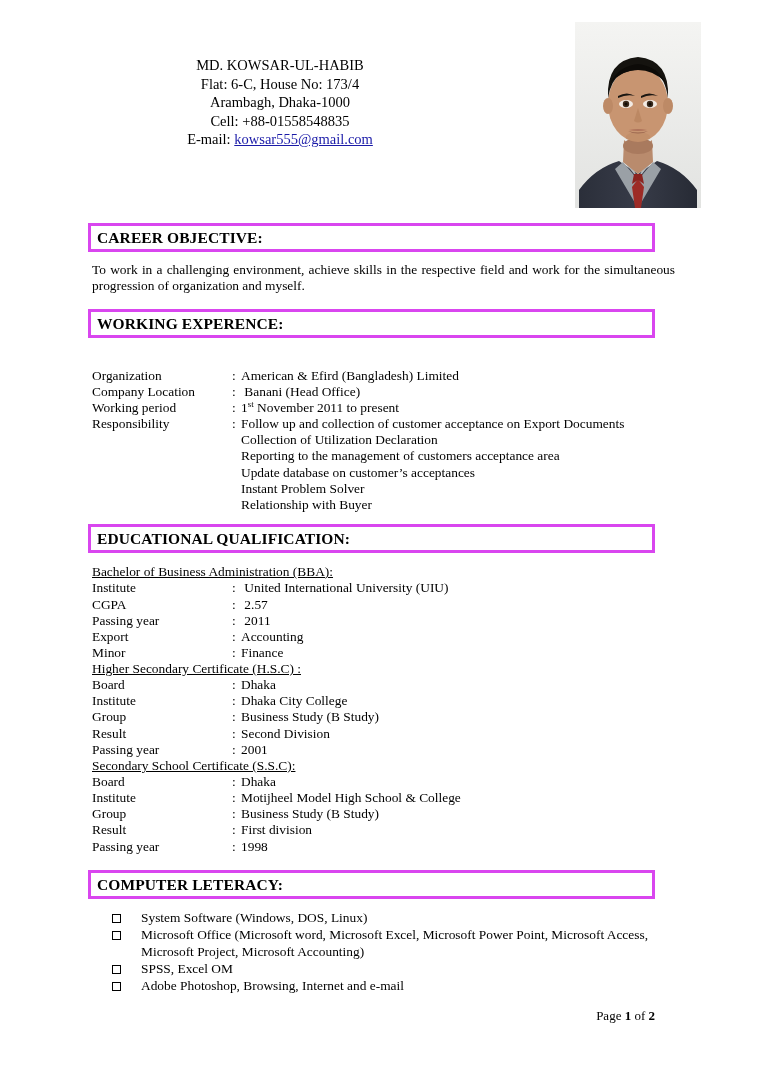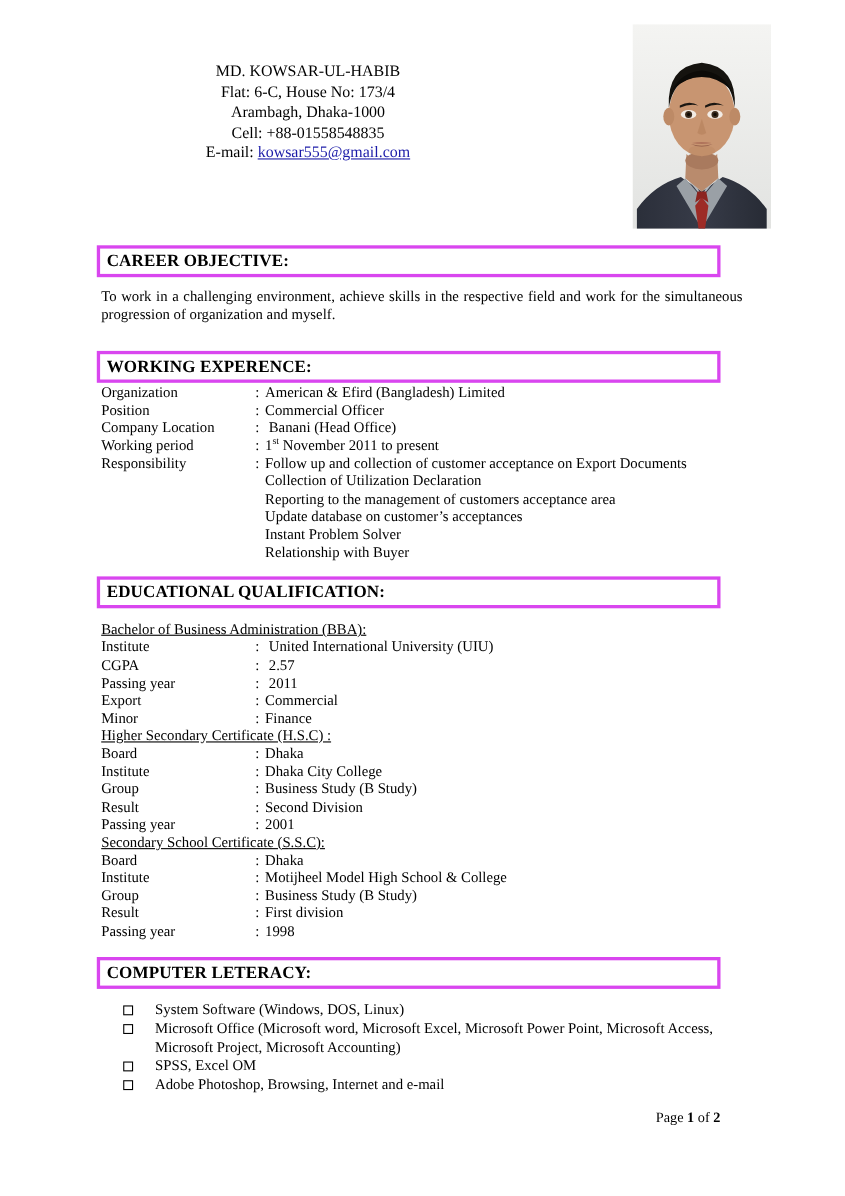--- a/index.html
+++ b/index.html
@@ -232,29 +232,25 @@
       <div class="header-line">Cell: +88-01558548835</div>
       <div class="email-line"><span>E-mail: </span><a class="email-link" href="#">kowsar555@gmail.com</a></div>
     </div>
   </div>
 
   <div class="section-box" style="top:223px;">CAREER OBJECTIVE:</div>
   <div class="block" style="top:262px;">
     <div class="objective-text">To work in a challenging environment, achieve skills in the respective field and work for the simultaneous progression of organization and myself.</div>
   </div>
 
-  <div class="section-box" style="top:319px;">WORKING EXPERENCE:</div>
-  <div class="block" style="top:349px;">
+  <div class="section-box" style="top:309px;">WORKING EXPERENCE:</div>
+  <div class="block" style="top:368px;">
     <div class="row">
       <div class="label">Organization</div>
       <div class="value"><span class="colon">:</span><span>American &amp; Efird (Bangladesh) Limited</span></div>
-    </div>
-    <div class="row">
-      <div class="label">Position</div>
-      <div class="value"><span class="colon">:</span><span>Commercial Officer</span></div>
     </div>
     <div class="row">
       <div class="label">Company Location</div>
       <div class="value"><span class="colon">:</span><span> Banani (Head Office)</span></div>
     </div>
     <div class="row">
       <div class="label">Working period</div>
       <div class="value"><span class="colon">:</span><span>1</span><sup>st</sup> <span>November 2011 to present</span></div>
     </div>
     <div class="row">
@@ -280,21 +276,21 @@
       <div class="row">
         <div class="label">CGPA</div>
         <div class="value"><span class="colon">:</span><span> 2.57</span></div>
       </div>
       <div class="row">
         <div class="label">Passing year</div>
         <div class="value"><span class="colon">:</span><span> 2011</span></div>
       </div>
       <div class="row">
         <div class="label">Export</div>
-        <div class="value"><span class="colon">:</span><span>Commercial</span></div>
+        <div class="value"><span class="colon">:</span><span>Accounting</span></div>
       </div>
       <div class="row">
         <div class="label">Minor</div>
         <div class="value"><span class="colon">:</span><span>Finance</span></div>
       </div>
     </div>
 
     <div>
       <div class="sub-heading">Higher Secondary Certificate (H.S.C) :</div>
       <div class="row">

